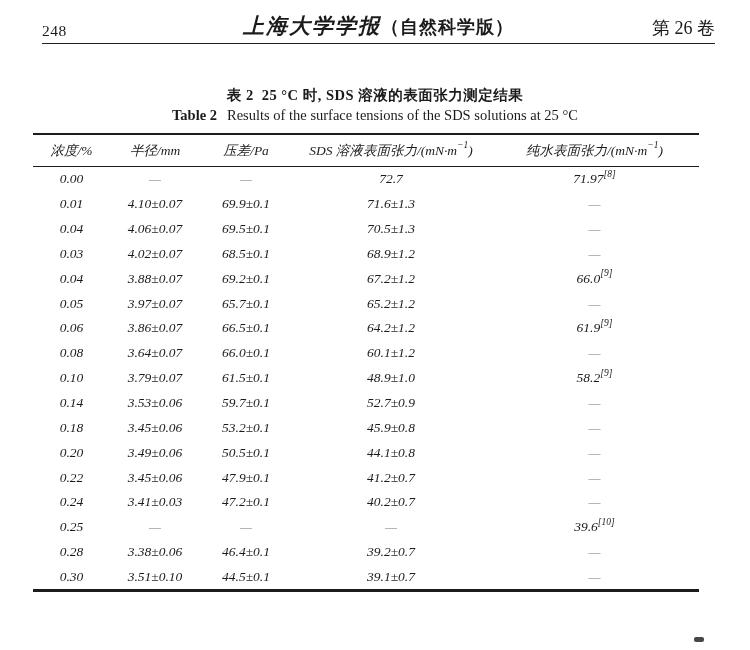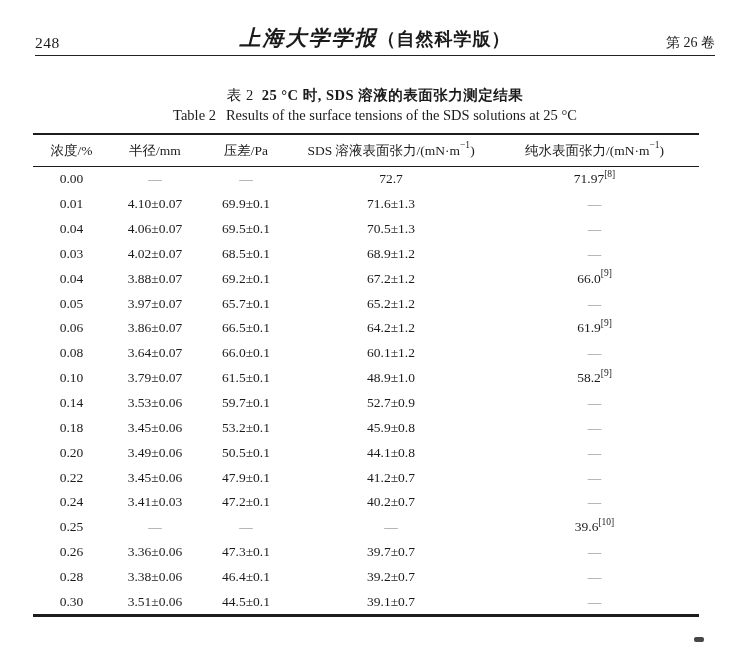--- a/index.html
+++ b/index.html
@@ -12,33 +12,33 @@
     width: 750px;
     height: 650px;
     background: #ffffff;
     color: #1b1b1b;
     font-family: "Liberation Serif", "DejaVu Serif", serif;
     overflow: hidden;
   }
   
   .running-head {
     position: absolute;
-    left: 35px;
+    left: 42px;
     right: 35px;
     top: 0;
-    height: 56px;
+    height: 44px;
     display: flex;
     align-items: flex-end;
     border-bottom: 1.5px solid #222222;
     padding-bottom: 3px;
     box-sizing: border-box;
   }
   .rh-left { flex: 1; font-size: 15.5px; letter-spacing: 0.5px; }
   .rh-center { flex: 2; text-align: center; white-space: nowrap; }
-  .rh-right { flex: 1; text-align: right; font-size: 14px; }
+  .rh-right { flex: 1; text-align: right; font-size: 18px; }
   .journal-title {
     font-weight: 700;
     font-style: italic;
     font-size: 21px;
     letter-spacing: 2px;
   }
   .journal-edition {
     font-size: 18px;
     font-weight: 600;
     letter-spacing: 1px;
@@ -55,32 +55,33 @@
     letter-spacing: 0.5px;
   }
   .caption-en {
     position: absolute;
     top: 107px;
     left: 0;
     width: 100%;
     text-align: center;
     font-size: 14.5px;
   }
-  .caption-prefix { font-weight: 400; margin-right: 10px; }
+  .caption-prefix { font-weight: 700; margin-right: 10px; }
   .caption-zh .caption-prefix { margin-right: 8px; }
   
   table.data-table {
     position: absolute;
     left: 33px;
     top: 133px;
     width: 666px;
     border-collapse: collapse;
     border-top: 2px solid #1c1c1c;
     border-bottom: 3px solid #1c1c1c;
     font-size: 13.5px;
+    font-style: italic;
   }
   table.data-table th {
     height: 31px;
     font-weight: 400;
     text-align: center;
     vertical-align: middle;
     border-bottom: 1.7px solid #1c1c1c;
     white-space: nowrap;
     padding: 0;
   }
@@ -247,36 +248,29 @@
           <td><span class="dash">—</span></td>
         </tr>
         <tr>
           <td><span>0.25</span></td>
           <td><span class="dash">—</span></td>
           <td><span class="dash">—</span></td>
           <td><span class="dash">—</span></td>
           <td><span>39.6</span><sup class="ref">[10]</sup></td>
         </tr>
         <tr>
-          <td><span>0.26</span></td>
-          <td><span>3.36±0.06</span></td>
-          <td><span>47.3±0.1</span></td>
-          <td><span>39.7±0.7</span></td>
-          <td><span class="dash">—</span></td>
-        </tr>
-        <tr>
           <td><span>0.28</span></td>
           <td><span>3.38±0.06</span></td>
           <td><span>46.4±0.1</span></td>
           <td><span>39.2±0.7</span></td>
           <td><span class="dash">—</span></td>
         </tr>
         <tr>
           <td><span>0.30</span></td>
-          <td><span>3.51±0.06</span></td>
+          <td><span>3.51±0.10</span></td>
           <td><span>44.5±0.1</span></td>
           <td><span>39.1±0.7</span></td>
           <td><span class="dash">—</span></td>
         </tr>
       </tbody>
   </table>
 
   <div class="print-artifact"></div>
 
 </div>

